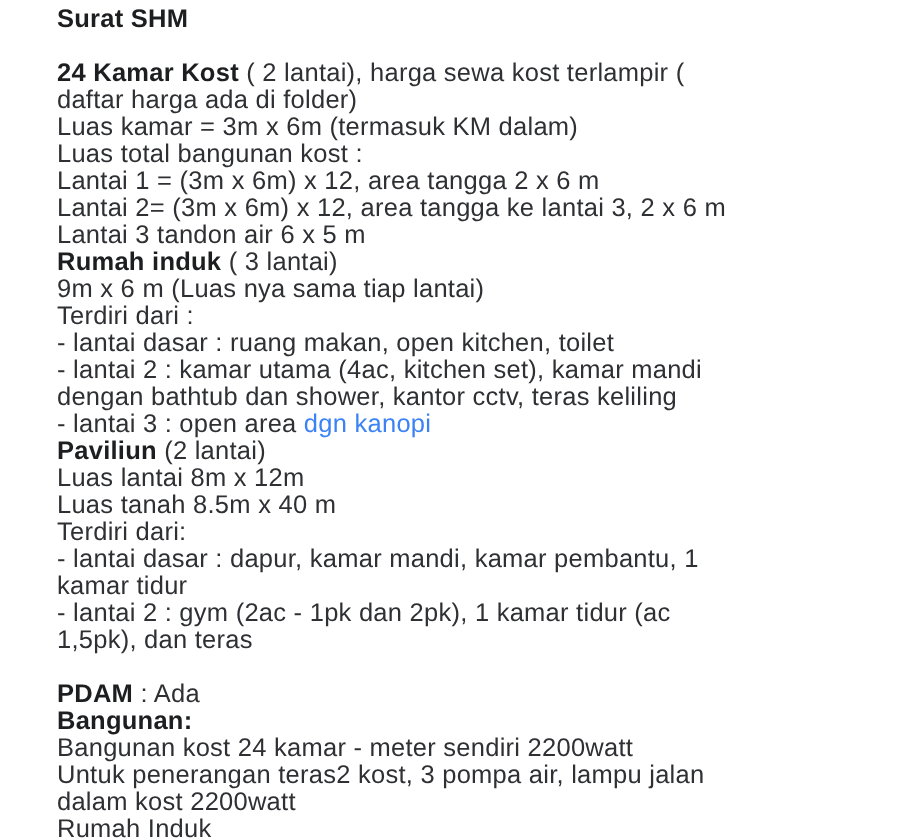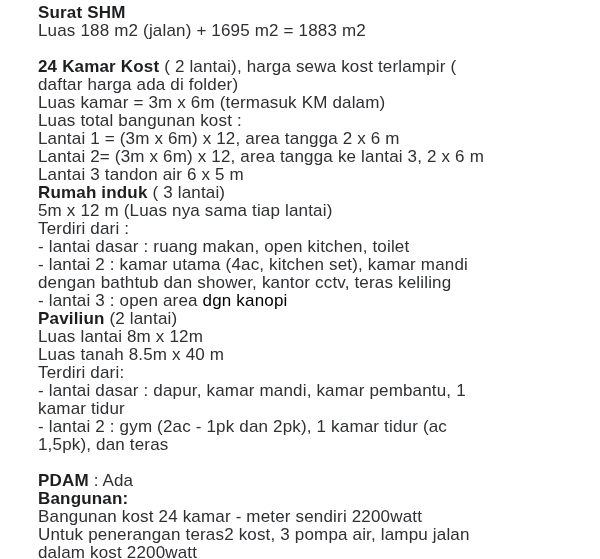--- a/index.html
+++ b/index.html
@@ -37,38 +37,37 @@
     height: 18px;
     line-height: 18px;
   }
   .lead {
     font-weight: 700;
   }
   .rest {
     font-weight: 400;
   }
   .muted {
-    color: #000000;
+    color: #3b82f6;
   }
 </style>
 </head>
 <body>
 
 <div id="doc">
     <div class="line bold">Surat SHM</div>
-    <div class="line"><span>Luas 188 m2 (jalan) + 1695 m2 = 1883 m2</span></div>
     <div class="line spacer">&nbsp;</div>
     <div class="line"><span class="lead">24 Kamar Kost</span><span class="rest"> ( 2 lantai), harga sewa kost terlampir ( daftar harga ada di folder)</span></div>
     <div class="line"><span>Luas kamar = 3m x 6m (termasuk KM dalam)</span></div>
     <div class="line"><span>Luas total bangunan kost :</span></div>
     <div class="line"><span>Lantai 1 = (3m x 6m) x 12, area tangga 2 x 6 m</span></div>
     <div class="line"><span>Lantai 2= (3m x 6m) x 12, area tangga ke lantai 3, 2 x 6 m</span></div>
     <div class="line"><span>Lantai 3 tandon air 6 x 5 m</span></div>
     <div class="line"><span class="lead">Rumah induk</span><span class="rest">  ( 3 lantai)</span></div>
-    <div class="line"><span>5m x 12 m (Luas nya sama tiap lantai)</span></div>
+    <div class="line"><span>9m x 6 m (Luas nya sama tiap lantai)</span></div>
     <div class="line"><span>Terdiri dari :</span></div>
     <div class="line"><span>- lantai dasar : ruang makan, open kitchen, toilet</span></div>
     <div class="line"><span>- lantai 2 : kamar utama (4ac, kitchen set), kamar mandi dengan bathtub dan shower, kantor cctv, teras keliling</span></div>
     <div class="line"><span>- lantai 3 : open area </span><span class="muted">dgn kanopi</span></div>
     <div class="line"><span class="lead">Paviliun</span><span class="rest"> (2 lantai)</span></div>
     <div class="line"><span>Luas lantai 8m x 12m</span></div>
     <div class="line"><span>Luas tanah 8.5m x 40 m</span></div>
     <div class="line"><span>Terdiri dari:</span></div>
     <div class="line"><span>- lantai dasar : dapur, kamar mandi, kamar pembantu, 1 kamar tidur</span></div>
     <div class="line"><span>- lantai 2 : gym (2ac - 1pk dan 2pk), 1 kamar tidur (ac 1,5pk), dan teras</span></div>

